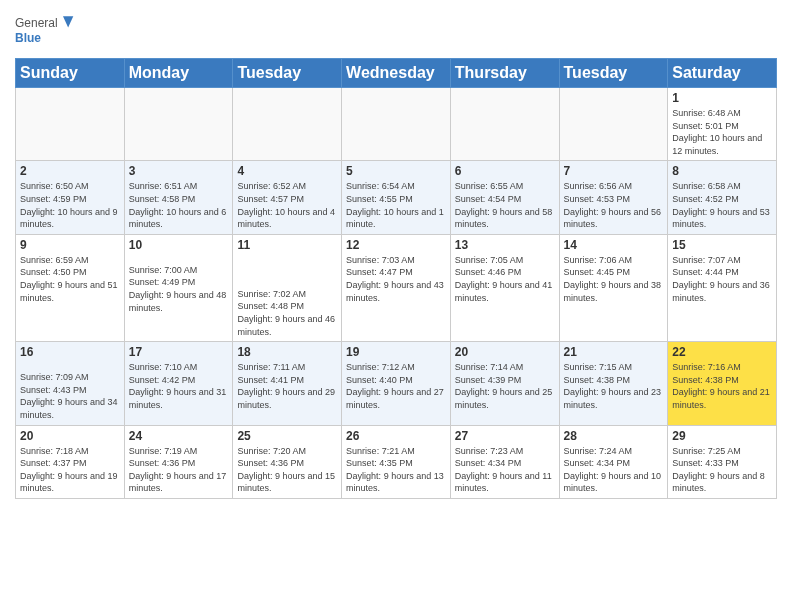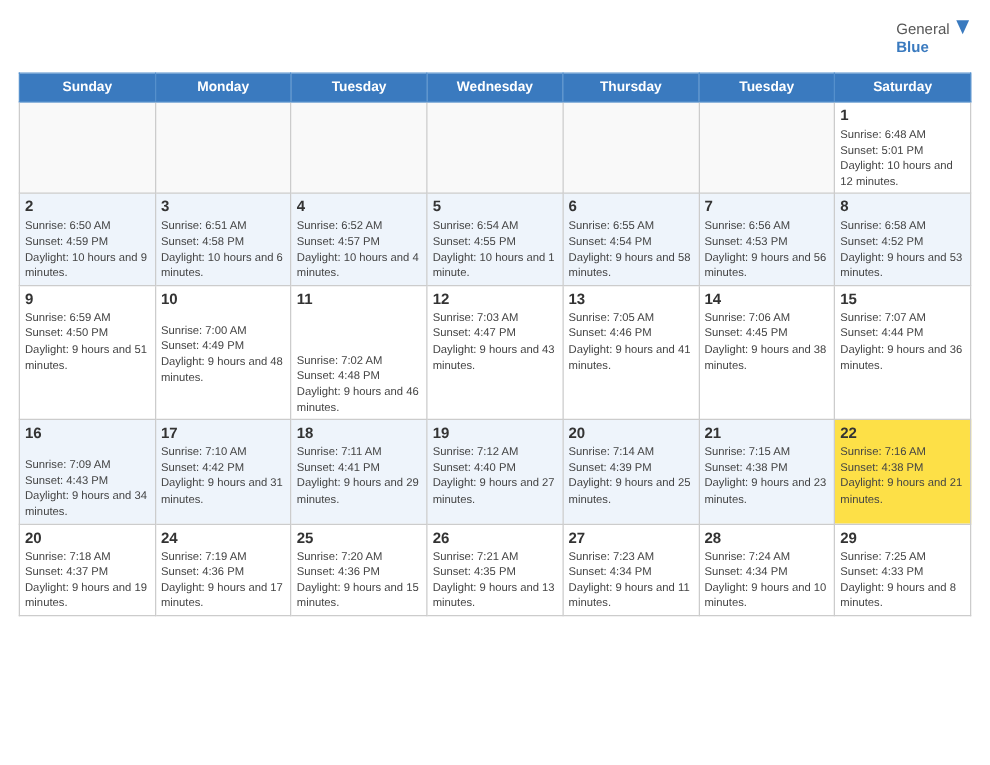--- a/index.html
+++ b/index.html
@@ -11,21 +11,21 @@
       overflow: hidden;
     }
     .page {
       width: 792px;
       height: 612px;
       padding: 10px 15px;
       background: #fff;
     }
     .header {
       display: flex;
-      justify-content: flex-end;
+      justify-content: flex-start;
       align-items: flex-start;
       margin-bottom: 8px;
     }
     .logo {
       display: flex;
       align-items: center;
       gap: 4px;
     }
     .title-area {
       text-align: right;
@@ -40,24 +40,24 @@
       color: #555;
     }
     .calendar {
       width: 100%;
       border-collapse: collapse;
       border: 1px solid #ccc;
     }
     .calendar th {
       background: #3a7abf;
       color: #fff;
-      font-size: 11px;
+      font-size: 16px;
       font-weight: bold;
       padding: 5px 4px;
-      text-align: center;
+      text-align: left;
       border: 1px solid #5590cc;
     }
     .calendar td {
       vertical-align: top;
       border: 1px solid #ccc;
       padding: 3px 4px;
       width: calc(100% / 7);
       font-size: 9.5px;
       color: #333;
       background: #fff;

